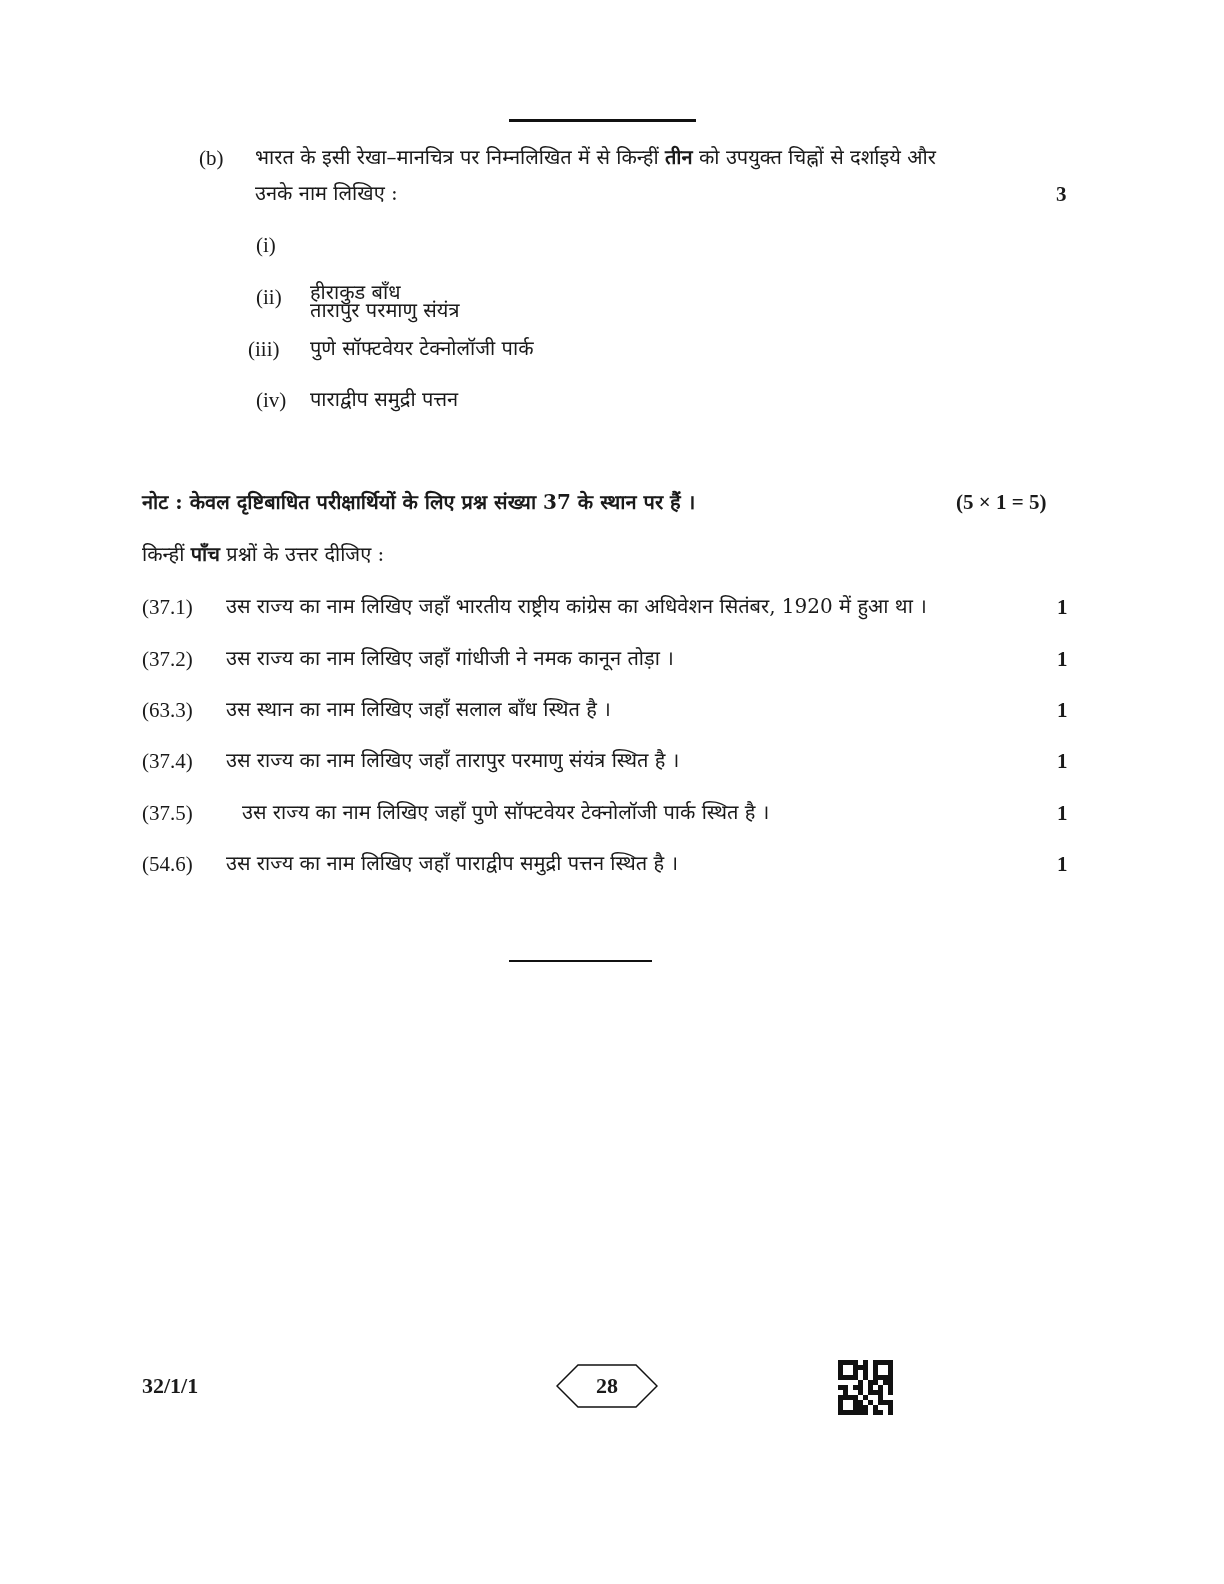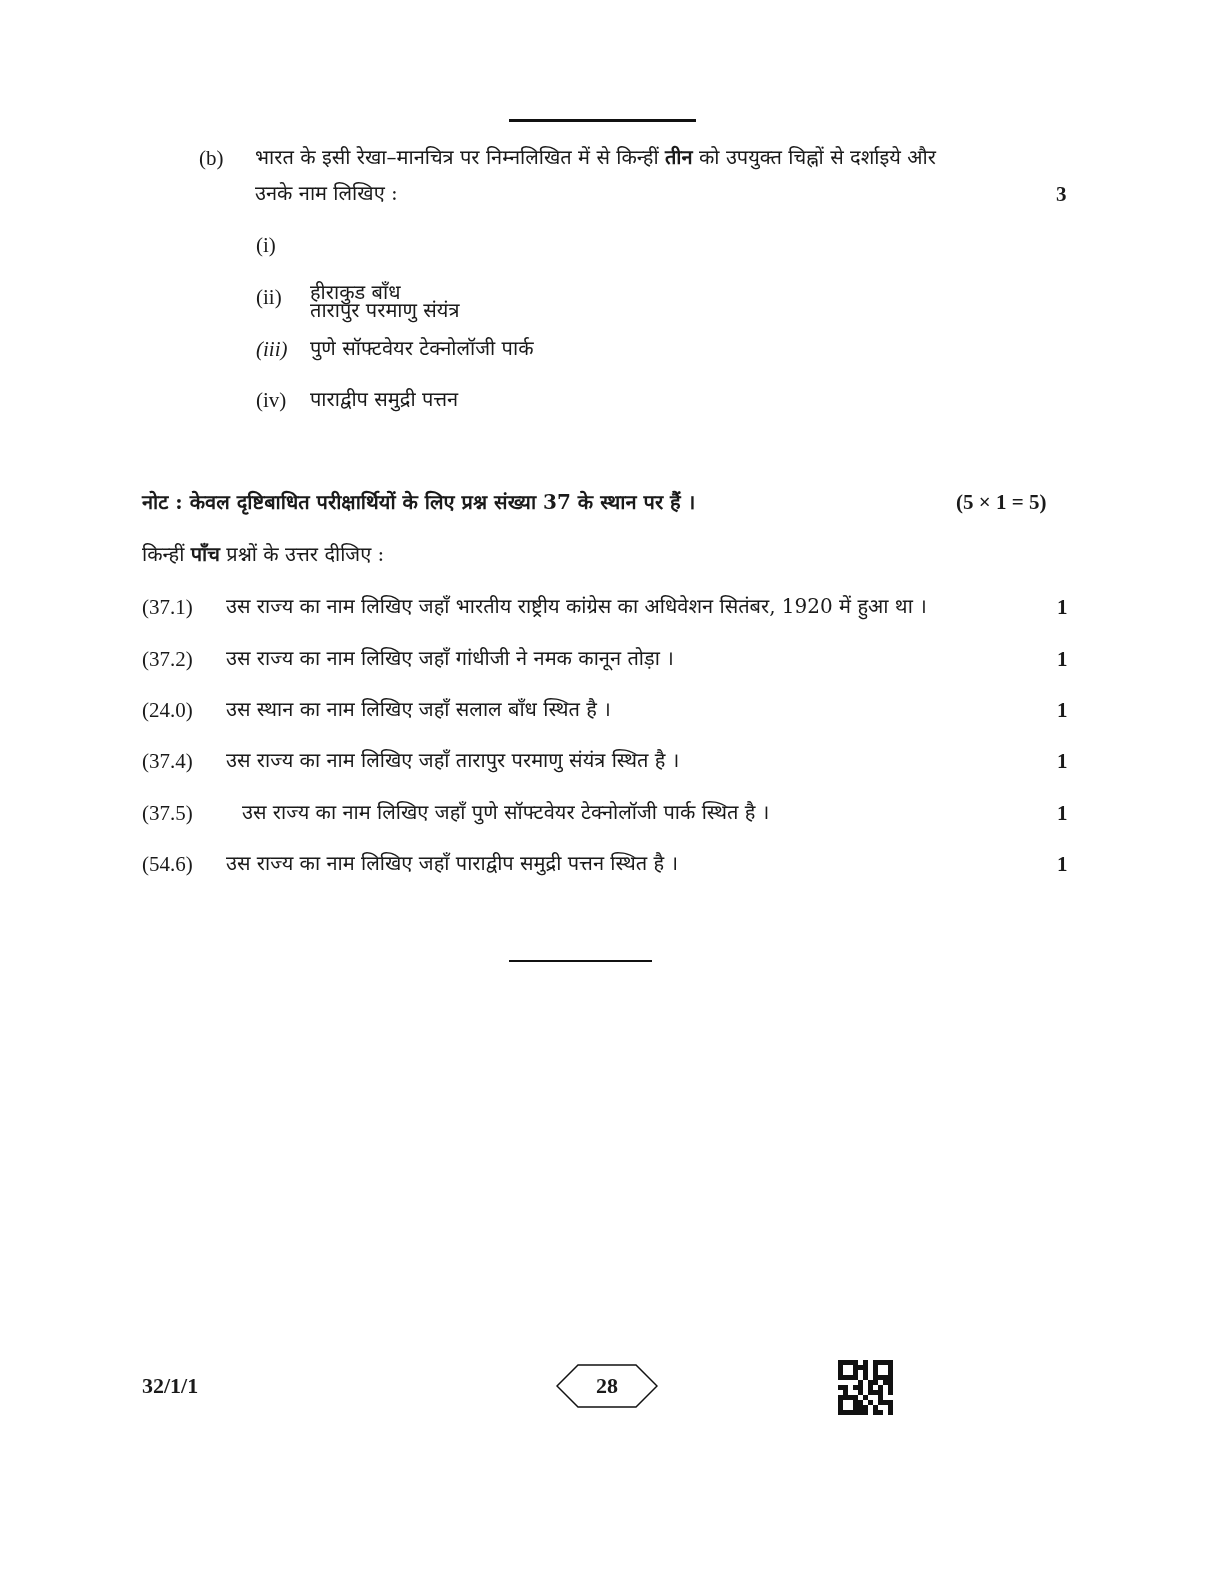--- a/index.html
+++ b/index.html
@@ -32,42 +32,42 @@
 </div>
 <div class="abs txt" style="left:255px; top:180px;">उनके नाम लिखिए :</div>
 <div class="abs txt marks" style="left:1056px; top:181px;">3</div>
 
 <div class="abs txt label" style="left:256px; top:232px;">(i)</div>
 <div class="abs txt" style="left:310px; top:231px;margin-top:48px;">हीराकुड बाँध</div>
 
 <div class="abs txt label" style="left:256px; top:284px;">(ii)</div>
 <div class="abs txt" style="left:310px; top:283px;margin-top:14px;">तारापुर परमाणु संयंत्र</div>
 
-<div class="abs txt label" style="left:256px; top:336px;font-style:italic;">(iii)</div>
+<div class="abs txt label" style="left:248px; top:336px;">(iii)</div>
 <div class="abs txt" style="left:310px; top:335px;">पुणे सॉफ्टवेयर टेक्नोलॉजी पार्क</div>
 
 <div class="abs txt label" style="left:256px; top:387px;">(iv)</div>
 <div class="abs txt" style="left:310px; top:386px;">पाराद्वीप समुद्री पत्तन</div>
 
 <div class="abs txt bold" style="left:142px; top:489px;">नोट :  केवल दृष्टिबाधित परीक्षार्थियों के लिए प्रश्न संख्या 37 के स्थान पर हैं ।</div>
 <div class="abs txt marks" style="left:956px; top:489px;">(5 × 1 = 5)</div>
 
 <div class="abs txt" style="left:142px; top:541px;">
   <span>किन्हीं </span><span class="bold">पाँच</span><span> प्रश्नों के उत्तर दीजिए :</span>
 </div>
 
 <div class="abs txt label" style="left:142px; top:594px;">(37.1)</div>
 <div class="abs txt" style="left:226px; top:593px;">उस राज्य का नाम लिखिए जहाँ भारतीय राष्ट्रीय कांग्रेस का अधिवेशन सितंबर, 1920 में हुआ था ।</div>
 <div class="abs txt marks" style="left:1057px; top:594px;">1</div>
 
 <div class="abs txt label" style="left:142px; top:646px;">(37.2)</div>
 <div class="abs txt" style="left:226px; top:645px;">उस राज्य का नाम लिखिए जहाँ गांधीजी ने नमक कानून तोड़ा ।</div>
 <div class="abs txt marks" style="left:1057px; top:646px;">1</div>
 
-<div class="abs txt label" style="left:142px; top:697px;">(24.0)</div>
+<div class="abs txt label" style="left:142px; top:697px;">(63.3)</div>
 <div class="abs txt" style="left:226px; top:696px;">उस स्थान का नाम लिखिए जहाँ सलाल बाँध स्थित है ।</div>
 <div class="abs txt marks" style="left:1057px; top:697px;">1</div>
 
 <div class="abs txt label" style="left:142px; top:748px;">(37.4)</div>
 <div class="abs txt" style="left:226px; top:747px;">उस राज्य का नाम लिखिए जहाँ तारापुर परमाणु संयंत्र स्थित है ।</div>
 <div class="abs txt marks" style="left:1057px; top:748px;">1</div>
 
 <div class="abs txt label" style="left:142px; top:800px;">(37.5)</div>
 <div class="abs txt" style="left:226px; top:799px;margin-left:16px;">उस राज्य का नाम लिखिए जहाँ पुणे सॉफ्टवेयर टेक्नोलॉजी पार्क स्थित है ।</div>
 <div class="abs txt marks" style="left:1057px; top:800px;">1</div>

